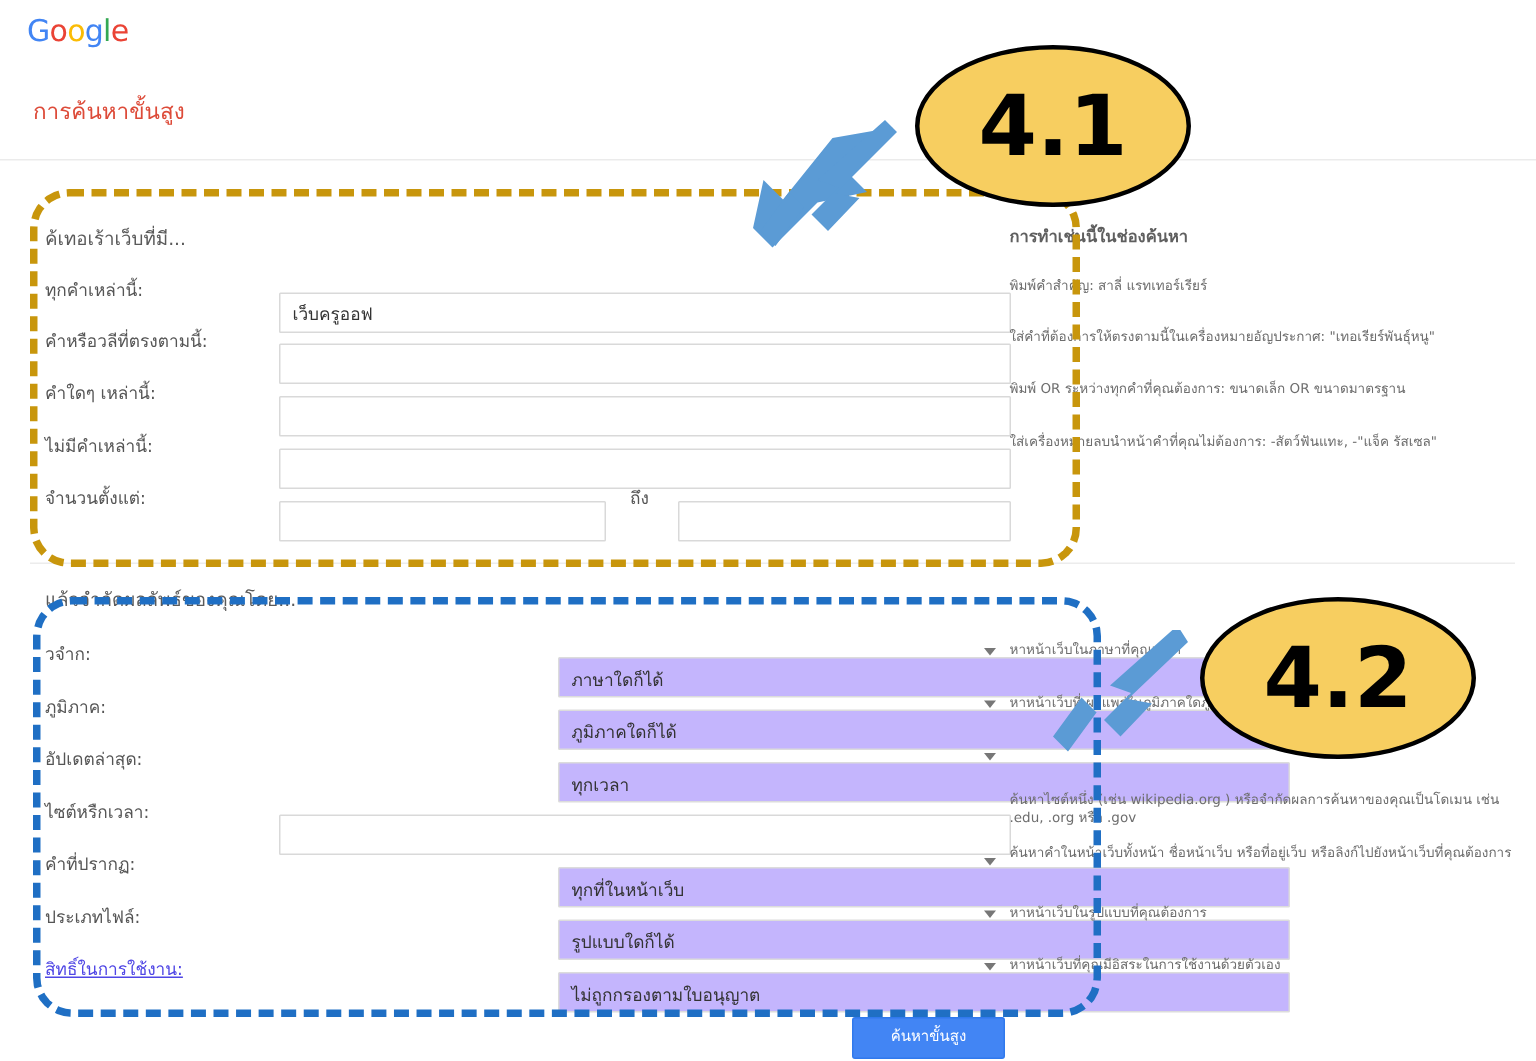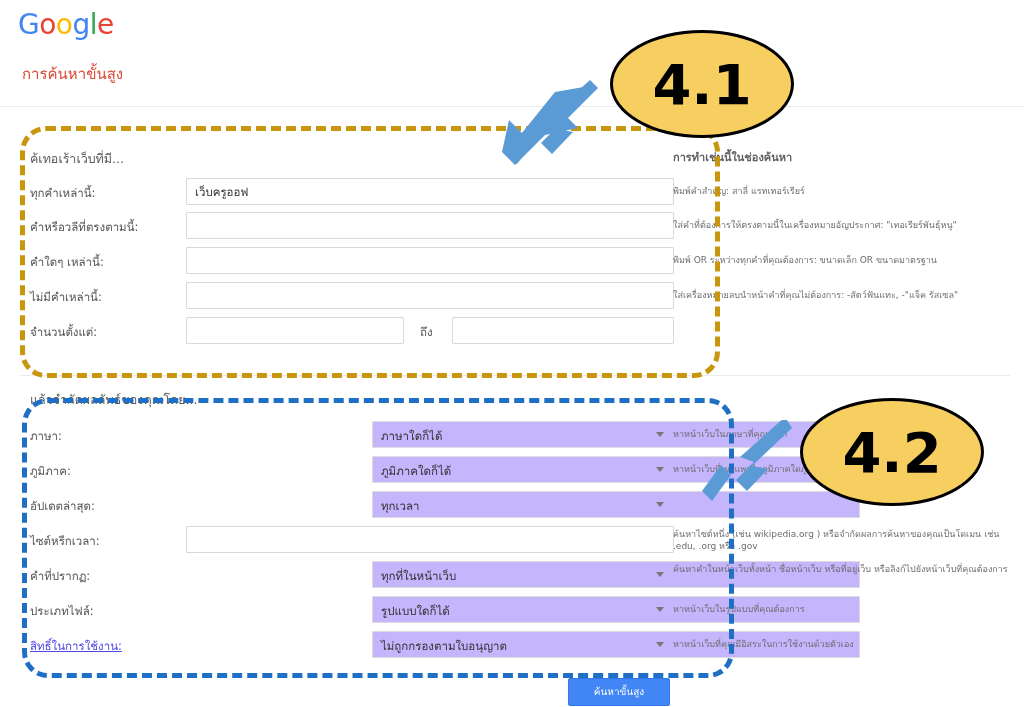--- a/index.html
+++ b/index.html
@@ -6,21 +6,21 @@
   body{
     width:1024px;height:707px;
     background:#ffffff;
     font-family:"DejaVu Sans","Liberation Sans",sans-serif;
     position:relative;overflow:hidden;
     -webkit-font-smoothing:antialiased;
   }
   .page{position:absolute;left:0;top:0;width:1024px;height:707px;}
 
   
-  .logo{position:absolute;left:18px;top:8px;font-size:28px;letter-spacing:-.5px;
+  .logo{position:absolute;left:18px;top:8px;font-size:20px;letter-spacing:-.5px;
         font-family:"DejaVu Sans","Liberation Sans",sans-serif;}
   .logo span{font-weight:400;}
   .l-b1{color:#4285F4;} .l-r1{color:#EA4335;} .l-y{color:#FBBC05;}
   .l-b2{color:#4285F4;} .l-g{color:#34A853;} .l-r2{color:#EA4335;}
 
   .page-title{position:absolute;left:22px;top:62px;font-size:15px;color:#DD4B39;
               font-family:"DejaVu Sans","Liberation Sans",sans-serif;}
   .hr-top{position:absolute;left:0;top:106px;width:1024px;height:1px;background:#ebebeb;}
 
   
@@ -28,21 +28,21 @@
   #sec1-head{left:30px;top:149px;}
   #sec2-head{left:30px;top:392px;width:180px;line-height:15px;}
 
   .right-head{position:absolute;left:673px;top:148px;font-size:11px;color:#5f5f5f;
               font-weight:bold;}
 
   .row{position:absolute;left:0;width:1024px;height:34px;}
   .lbl{position:absolute;left:30px;top:6px;font-size:11.5px;color:#555;white-space:nowrap;}
   .lbl.link{color:#4f46e5;text-decoration:underline;}
 
-  .fld{position:absolute;left:186px;top:0;width:488px;height:27px;
+  .fld{position:absolute;left:186px;top:17px;width:488px;height:27px;
        border:1px solid #d9d9d9;background:#fff;box-sizing:border-box;
        font-size:11.5px;color:#333;padding:5px 8px;border-radius:1px;
        font-family:"DejaVu Sans","Liberation Sans",sans-serif;}
   .fld.sel{background:#c4b5fd;border:1px solid #dcdcdc;}
   .caret{position:absolute;right:10px;top:11px;width:0;height:0;
          border-left:4px solid transparent;border-right:4px solid transparent;
          border-top:5px solid #777;}
   .selwrap{position:absolute;left:186px;top:0;width:488px;height:27px;}
 
   .fld.half{width:218px;}
@@ -120,21 +120,21 @@
     <input class="fld half" value="" style="">
     <div class="sep">ถึง</div>
     <input class="fld half half2" value="" style="">
   </div>
 
   <div class="hr-mid"></div>
 
   <div class="sec-head" id="sec2-head">แล้วจำกัดผลลัพธ์ของคุณโดย...</div>
 
   <div class="row" style="top:421px">
-    <div class="lbl">ภาษา:</div>
+    <div class="lbl">วจำก:</div>
     <div class="selwrap">
       <div class="fld sel">ภาษาใดก็ได้</div>
       <div class="caret"></div>
     </div>
     <div class="hint" style="top:7px">หาหน้าเว็บในภาษาที่คุณเลือก</div>
   </div>
 
   <div class="row" style="top:456px">
     <div class="lbl">ภูมิภาค:</div>
     <div class="selwrap">

